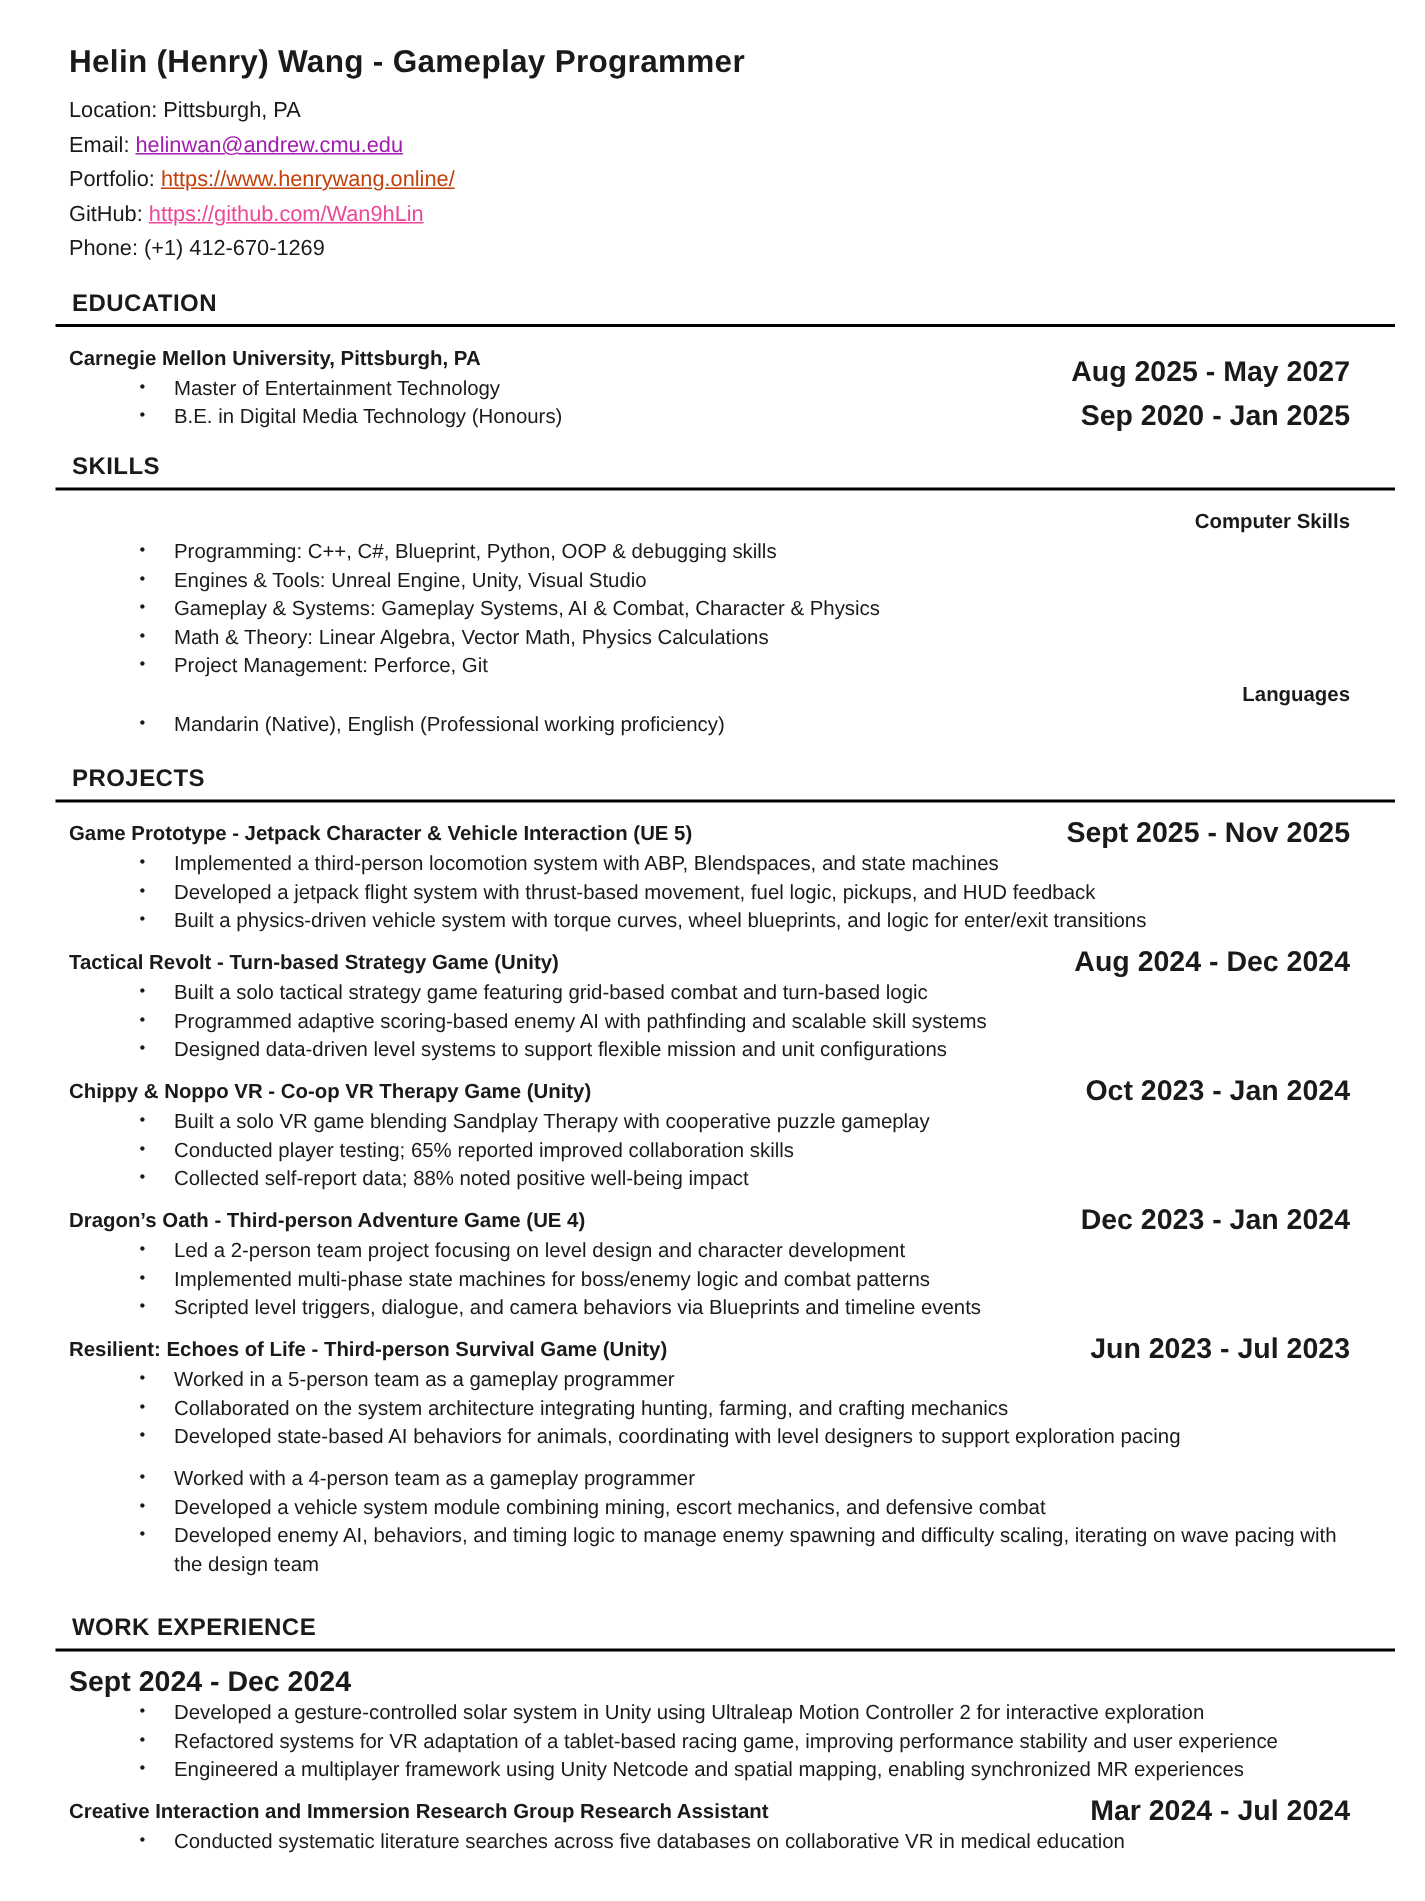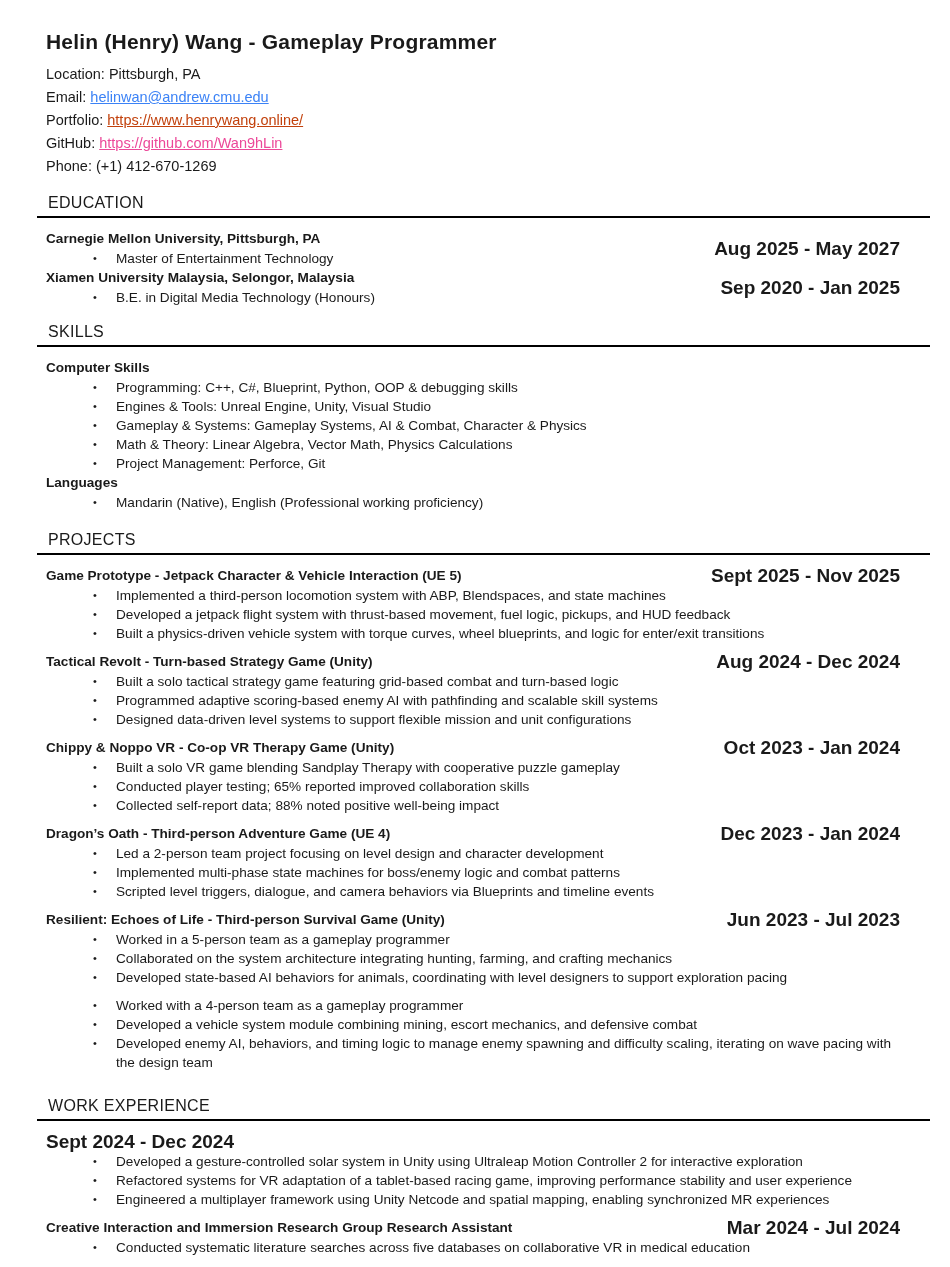--- a/index.html
+++ b/index.html
@@ -21,59 +21,59 @@
     letter-spacing: 0.2px;
   }
   .contact-line { font-size: 14.5px; line-height: 23px; }
   a.link { color: #2e74b5; text-decoration: underline; cursor: pointer; }
 
   .section { margin-top: 16px; }
   .section--projects { margin-top: 19px; }
   .section--work { margin-top: 25px; }
   .section-heading {
     font-size: 16px;
-    font-weight: normal;
+    font-weight: bold;
     letter-spacing: 0.3px;
     margin: 0;
     padding: 0 0 4px 11px;
     border-bottom: 2px solid #15803d;
   }
   .section-body { padding: 11px 30px 0 9px; }
 
   .entry-title { font-weight: bold; font-size: 13.6px; line-height: 20px; }
   .entry-dates { font-weight: bold; font-size: 19px; line-height: 20px; white-space: nowrap; }
 
   .title-row { display: flex; justify-content: space-between; align-items: center; }
 
   .edu-entry { position: relative; }
   .edu-entry .edu-dates { position: absolute; right: 0; top: 50%; transform: translateY(-50%); }
 
   .p-entry + .p-entry { margin-top: 9px; }
   .w-entry + .w-entry { margin-top: 9px; }
 
-  .group-name { font-weight: bold; font-size: 13.6px; line-height: 20px; }
+  .group-name { font-weight: bold; font-size: 13.6px; line-height: 20px; text-align: right; }
 
   .bullet { display: flex; font-size: 13.6px; line-height: 19px; }
   .marker { flex: none; width: 23px; margin-left: 47px; font-size: 11px; line-height: 19px; }
   .bullet-text { flex: 1; }
 </style>
 </head>
 <body>
 
 <div class="page" style="color: rgb(26, 26, 26);">
 
   <header class="header">
     <h1 class="name">Helin (Henry) Wang - Gameplay Programmer</h1>
     <div class="contact-line">
       <span>Location:</span>
       <span>Pittsburgh, PA</span>
     </div>
     <div class="contact-line">
       <span>Email:</span>
-      <a class="link" style="color: #3b82f6;">helinwan@andrew.cmu.edu</a>
+      <a class="link" style="color: #a21caf;">helinwan@andrew.cmu.edu</a>
     </div>
     <div class="contact-line">
       <span>Portfolio:</span>
       <a class="link" style="color: #c2410c;">https://www.henrywang.online/</a>
     </div>
     <div class="contact-line">
       <span>GitHub:</span>
       <a class="link" style="color: #ec4899;">https://github.com/Wan9hLin</a>
     </div>
     <div class="contact-line">
@@ -89,21 +89,20 @@
       <article class="edu-entry">
         <div class="entry-title">Carnegie Mellon University, Pittsburgh, PA</div>
         <div class="entry-dates edu-dates">Aug 2025 - May 2027</div>
         <div class="bullet">
           <span class="marker">•</span>
           <span class="bullet-text">Master of Entertainment Technology</span>
         </div>
       </article>
 
       <article class="edu-entry">
-        <div class="entry-title">Xiamen University Malaysia, Selongor, Malaysia</div>
         <div class="entry-dates edu-dates">Sep 2020 - Jan 2025</div>
         <div class="bullet">
           <span class="marker">•</span>
           <span class="bullet-text">B.E. in Digital Media Technology (Honours)</span>
         </div>
       </article>
 
     </div>
   </section>
 

